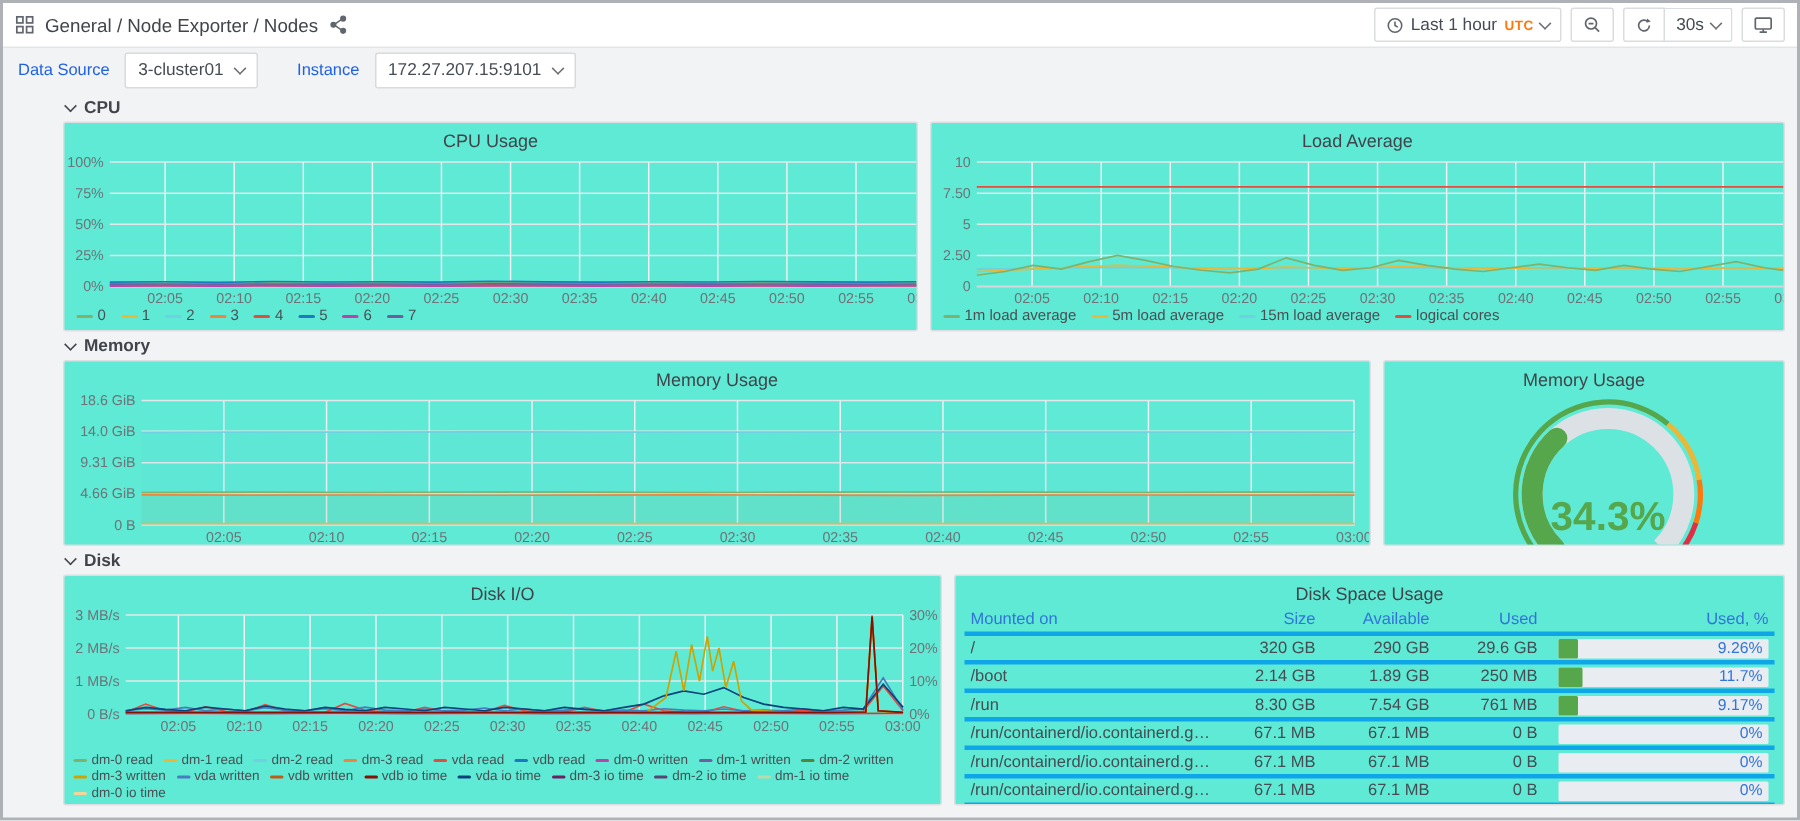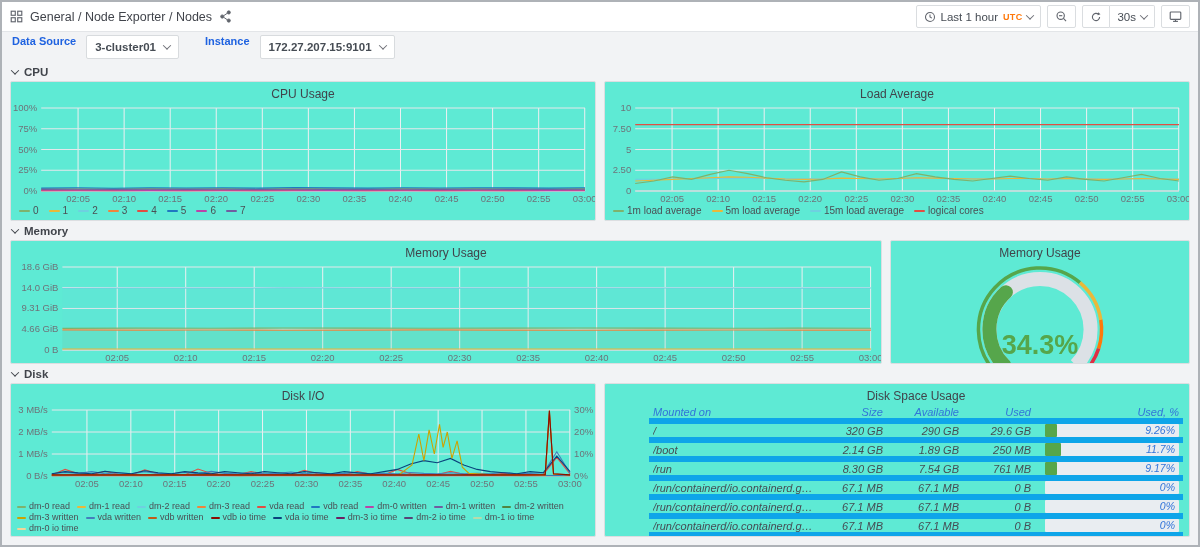--- a/index.html
+++ b/index.html
@@ -13,50 +13,50 @@
   .crumb{font-size:12.5px;color:#41444b;cursor:pointer;}
   .nav-right{margin-left:auto;display:flex;align-items:flex-end;gap:6px;}
   .btn{display:inline-flex;align-items:center;gap:5px;height:23px;padding:0 7px;background:#fff;border:1px solid #dadde0;border-radius:2px;font-size:11.5px;color:#464c54;cursor:pointer;font-family:inherit;}
   .btn-group{display:inline-flex;}
   .btn-group .btn+.btn{border-left:0;border-radius:0 2px 2px 0;}
   .btn-group .btn:first-child{border-radius:2px 0 0 2px;}
   .utc{color:#ff780a;font-size:9px;font-weight:700;letter-spacing:.3px;}
   .chev{width:6px;height:6px;border-right:1.3px solid #6e7077;border-bottom:1.3px solid #6e7077;transform:rotate(45deg) translate(-1px,-1px);display:inline-block;}
 
   
-  .submenu{display:flex;gap:6px;padding:3px 10px;height:30px;font-weight:bold;}
+  .submenu{display:flex;align-items:center;gap:6px;padding:3px 10px;height:30px;}
   .var-label{font-size:11px;color:#1f62e0;padding:0 4px 0 0;}
   .var-value{background:#fff;border:1px solid #d8dbde;height:24px;display:inline-flex;align-items:center;gap:8px;padding:0 8px;font-size:11.5px;color:#464c54;border-radius:2px;cursor:pointer;}
   .gap18{width:14px;}
 
   
-  .dash{padding:0 8px;}
+  .dash{padding:0 8px;margin-left:32px;}
   .section-h{display:flex;align-items:center;gap:6px;padding:4px 2px 3px;font-size:11.5px;font-weight:700;color:#41444b;cursor:pointer;height:19px;}
   .section-h .chev{border-color:#41444b;}
   .row{display:flex;gap:8px;}
   .panel{background:#5eead4;border:1px solid #dcdee1;border-radius:2px;display:flex;flex-direction:column;overflow:hidden;min-width:0;}
   .panel-title{text-align:center;font-size:12px;color:#41444b;font-weight:500;padding:4px 0 1px;flex:0 0 auto;cursor:pointer;line-height:16px;}
   .chart{flex:1;min-height:0;overflow:hidden;}
   .legend{display:flex;flex-wrap:wrap;align-items:center;column-gap:10px;row-gap:0;padding:1px 8px 3px;font-size:10px;color:#4b4f54;line-height:12px;flex:0 0 auto;}
   .legend .li{display:inline-flex;align-items:center;gap:3px;cursor:pointer;white-space:nowrap;}
   .legend .sw{width:11px;height:2.5px;border-radius:1px;display:inline-block;}
   .legend-sm{font-size:9px;column-gap:7px;padding:0 6px 2px;line-height:11px;}
   .legend-sm .sw{width:9px;height:2px;}
 
   #p-cpu,#p-load{flex:1;}
   #p-mem{flex:0 0 872px;}
   #p-gauge{flex:1;}
   #p-diskio{flex:0 0 586px;}
-  #p-disktable{flex:1;padding-left:38px;}
+  #p-disktable{flex:1;}
 
   .gauge{flex:1;min-height:0;}
 
   
   .tbl{flex:1;overflow:hidden;padding:0 6px;}
-  .tr{display:flex;align-items:center;height:19px;border-bottom:6px solid #0ea5e9;font-size:11px;color:#464c54;padding:0 4px;font-style:italic;}
+  .tr{display:flex;align-items:center;height:19px;border-bottom:3px solid #0ea5e9;font-size:11px;color:#464c54;padding:0 4px;}
   .tr.th{color:#3274d9;font-weight:500;}
   .c-mount{flex:0 0 168px;white-space:nowrap;overflow:hidden;text-overflow:ellipsis;padding-right:8px;}
   .c-size{flex:0 0 62px;text-align:right;}
   .c-avail{flex:0 0 76px;text-align:right;}
   .c-used{flex:0 0 72px;text-align:right;}
   .c-pcth{flex:1;text-align:right;padding-left:12px;}
   .c-pct{flex:1;height:13px;background:#e9edf1;position:relative;margin-left:14px;border-radius:1px;}
   .pct-fill{position:absolute;left:0;top:0;bottom:0;background:#56A64B;border-radius:1px;}
   .pct-lbl{position:absolute;right:4px;top:0;line-height:13px;font-size:10.5px;color:#3274d9;}
 

